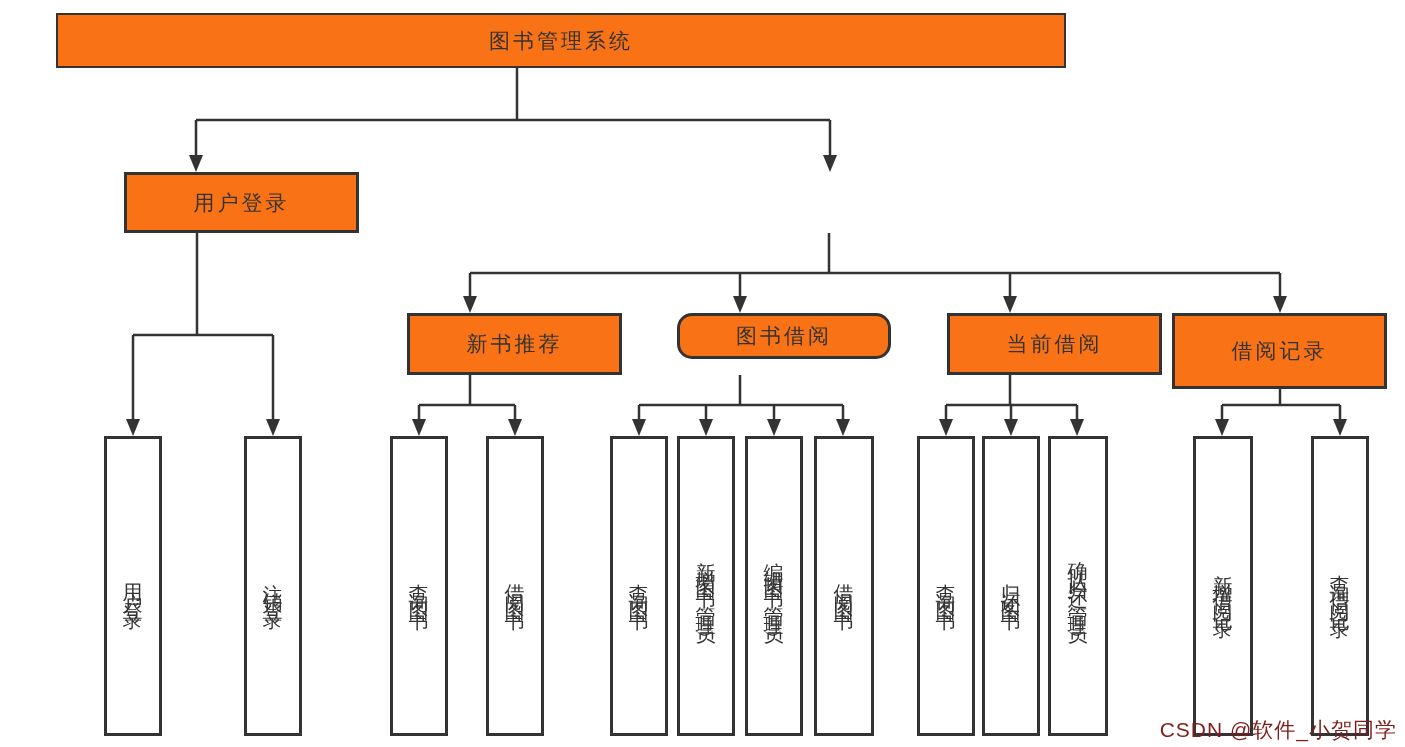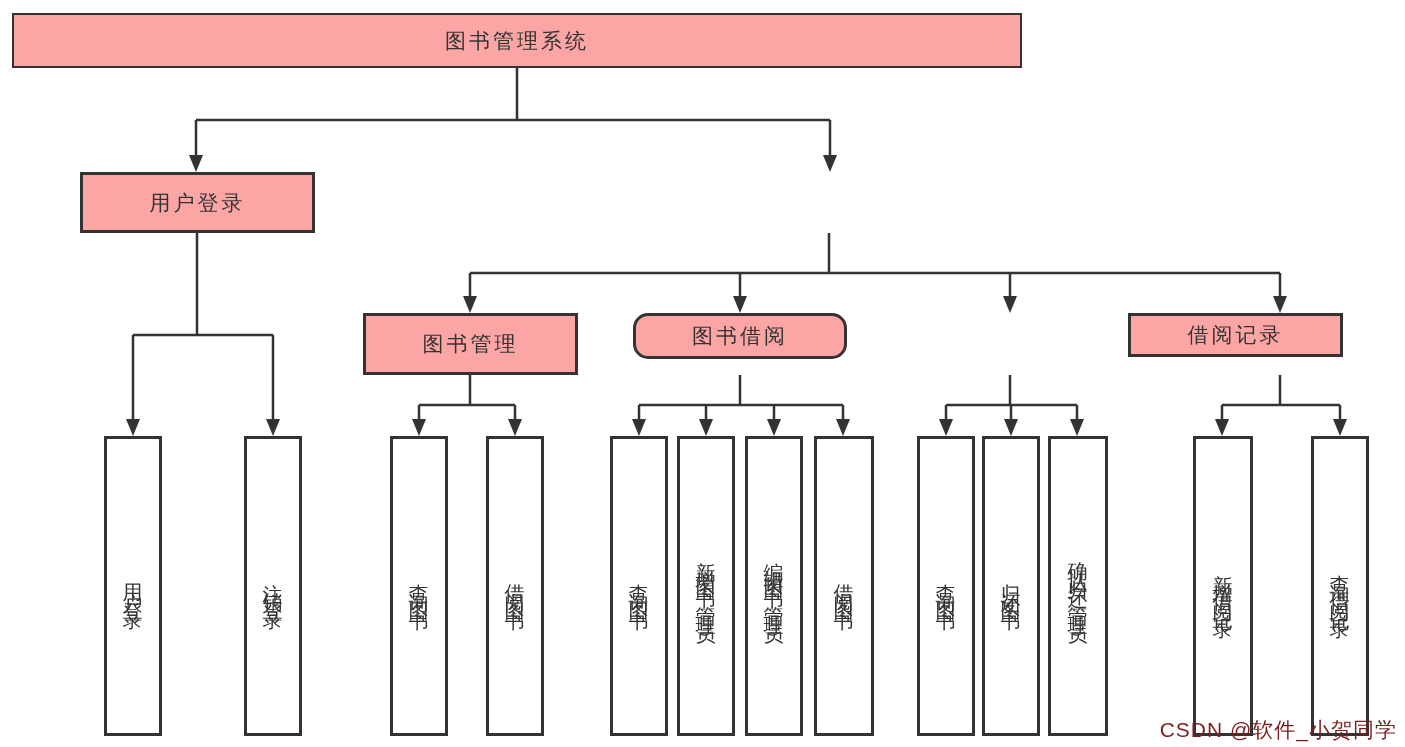--- a/index.html
+++ b/index.html
@@ -18,25 +18,26 @@
   .connector-layer {
     position: absolute;
     left: 0;
     top: 0;
     z-index: 1;
   }
   .hnode {
     position: absolute;
     box-sizing: border-box;
     border: 3px solid #333333;
-    background: #fca5a5;
+    background: #f97316;
     display: flex;
     align-items: center;
     justify-content: center;
     z-index: 2;
+    margin-left: 44px;
   }
   .hnode > span {
     font-size: 21px;
     letter-spacing: 3px;
     color: #333333;
     white-space: nowrap;
   }
   .hnode.root { border-width: 2px; }
   .leaf {
     position: absolute;
@@ -110,26 +111,29 @@
 
   <div class="hnode root" style="left:12px; top:13px; width:1010px; height:55px;">
     <span>图书管理系统</span>
   </div>
 
   <div class="hnode" style="left:80px; top:172px; width:235px; height:61px;">
     <span>用户登录</span>
   </div>
 
   <div class="hnode" style="left:363px; top:313px; width:215px; height:62px;">
-    <span>图书管理</span>
+    <span>新书推荐</span>
   </div>
   <div class="hnode" style="left:633px; top:313px; width:214px; height:46px;border-radius:15px;">
     <span>图书借阅</span>
   </div>
-  <div class="hnode" style="left:1128px; top:313px; width:215px; height:44px;text-align:center;">
+  <div class="hnode" style="left:903px; top:313px; width:215px; height:62px;">
+    <span>当前借阅</span>
+  </div>
+  <div class="hnode" style="left:1128px; top:313px; width:215px; height:76px;text-align:center;">
     <span>借阅记录</span>
   </div>
 
   <div class="leaf" style="left:104px;">
     <span>用户登录</span>
   </div>
   <div class="leaf" style="left:244px;">
     <span>注销登录</span>
   </div>
 

